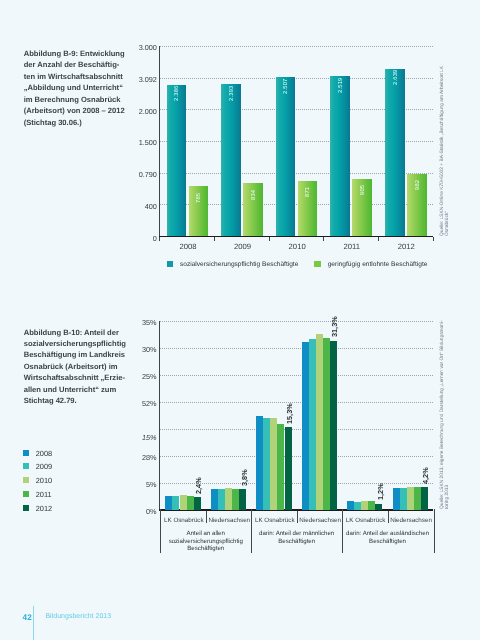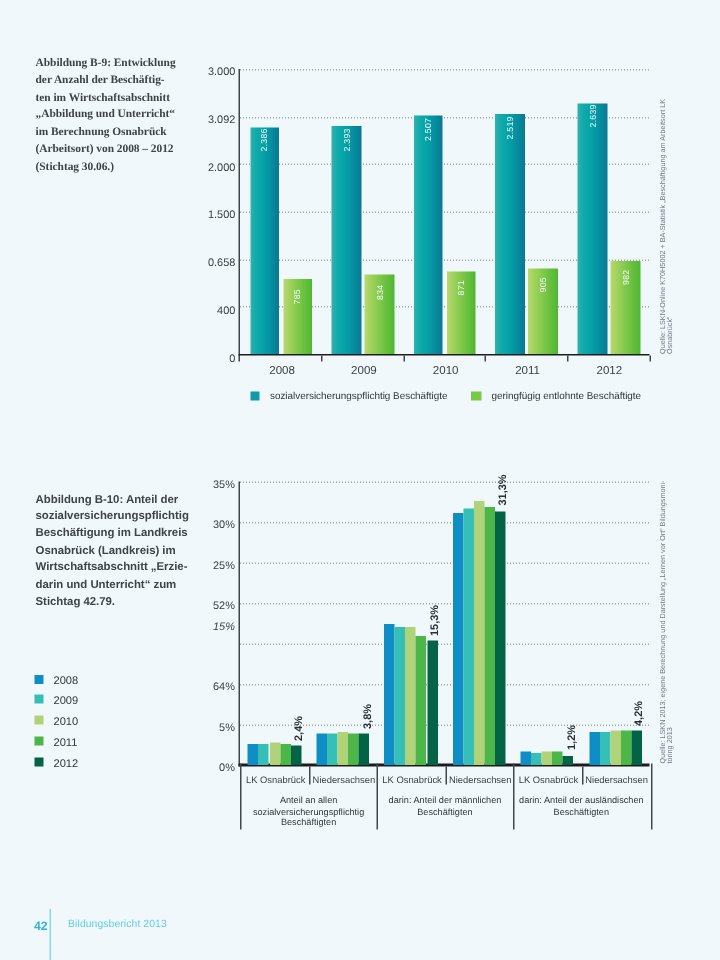--- a/index.html
+++ b/index.html
@@ -2,21 +2,21 @@
 <html><head>
 <meta charset="utf-8">
 <title>Bildungsbericht</title>
 <style>
   html,body{margin:0;padding:0;}
   *{-webkit-font-smoothing:antialiased;text-rendering:geometricPrecision;}
   body{width:480px;height:640px;background:#f0f8fc;font-family:"Liberation Sans",sans-serif;overflow:hidden;}
   .page{position:relative;width:480px;height:640px;background:#f0f8fc;}
 
   .caption{position:absolute;font-size:7.62px;font-weight:bold;color:#3f4346;line-height:11.47px;letter-spacing:-0.02px;white-space:nowrap;}
-  #cap1{left:23.7px;top:36px;font-family:Liberation Serif, serif;}
+  #cap1{left:23.7px;top:48px;}
   #cap2{left:23.7px;top:326.5px;}
 
   .chart{position:absolute;}
   .axis-y{position:absolute;background:#3f4448;width:1.3px;}
   .axis-x{position:absolute;background:#1c1c1c;height:1.3px;}
   .grid{position:absolute;height:1px;
         background-image:linear-gradient(to right,#9ba6ae 0 1px,rgba(0,0,0,0) 1px 2px);
         background-size:2px 1px;background-repeat:repeat-x;}
   .ytick{position:absolute;font-size:7.3px;color:#3b4043;text-align:right;line-height:1;}
   .xtick{position:absolute;font-size:7.7px;color:#3b4043;text-align:center;line-height:1;}
@@ -49,21 +49,21 @@
       <div>„Abbildung und Unterricht“</div>
       <div>im Berechnung Osnabrück</div>
       <div>(Arbeitsort) von 2008 – 2012</div>
       <div>(Stichtag 30.06.)</div>
     </div>
   <div class="chart" id="chart1" style="left:0;top:0;width:480px;height:640px;">
       <div class="ytick" style="left:116.60000000000001px;top:234.6px;width:40.3px;">0</div>
       <div class="grid" style="left:160.3px;top:204.46666666666667px;width:272.7px;"></div>
       <div class="ytick" style="left:116.60000000000001px;top:202.86666666666667px;width:40.3px;">400</div>
       <div class="grid" style="left:160.3px;top:172.73333333333335px;width:272.7px;"></div>
-      <div class="ytick" style="left:116.60000000000001px;top:171.13333333333335px;width:40.3px;">0.658</div>
+      <div class="ytick" style="left:116.60000000000001px;top:171.13333333333335px;width:40.3px;">0.790</div>
       <div class="grid" style="left:160.3px;top:141px;width:272.7px;"></div>
       <div class="ytick" style="left:116.60000000000001px;top:139.4px;width:40.3px;">1.500</div>
       <div class="grid" style="left:160.3px;top:109.26666666666668px;width:272.7px;"></div>
       <div class="ytick" style="left:116.60000000000001px;top:107.66666666666669px;width:40.3px;">2.000</div>
       <div class="grid" style="left:160.3px;top:77.53333333333333px;width:272.7px;"></div>
       <div class="ytick" style="left:116.60000000000001px;top:75.93333333333334px;width:40.3px;">3.092</div>
       <div class="grid" style="left:160.3px;top:45.80000000000001px;width:272.7px;"></div>
       <div class="ytick" style="left:116.60000000000001px;top:44.20000000000001px;width:40.3px;">3.000</div>
       <div class="axis-y" style="left:159.10000000000002px;top:45.8px;height:194.79999999999998px;"></div>
       <div class="axis-x" style="left:159.10000000000002px;top:235.6px;width:273.9px;"></div>
@@ -108,33 +108,33 @@
     </div>
   <div class="source" id="src1" style="left:439.8px;top:236px;">
       <div>Quelle: LSKN-Online K70H5002 + BA-Statistik „Beschäftigung am Arbeitsort LK</div>
       <div>Osnabrück“</div>
     </div>
 
   <div class="caption" id="cap2">
       <div>Abbildung B-10: Anteil der</div>
       <div>sozialversicherungspflichtig</div>
       <div>Beschäftigung im Landkreis</div>
-      <div>Osnabrück (Landkreis) im</div>
+      <div>Osnabrück (Arbeitsort) im</div>
       <div>Wirtschaftsabschnitt „Erzie-</div>
-      <div>darin und Unterricht“ zum</div>
+      <div>allen und Unterricht“ zum</div>
       <div>Stichtag 42.79.</div>
     </div>
   <div class="chart" id="chart2" style="left:0;top:0;width:480px;height:640px;">
       <div class="ytick" style="left:118.60000000000001px;top:508.3px;width:38px;">0%</div>
       <div class="grid" style="left:160.3px;top:482.92857142857144px;width:272.7px;"></div>
       <div class="ytick" style="left:118.60000000000001px;top:481.22857142857146px;width:38px;">5%</div>
       <div class="grid" style="left:160.3px;top:455.8571428571429px;width:272.7px;"></div>
-      <div class="ytick" style="left:118.60000000000001px;top:454.1571428571429px;width:38px;">64%</div>
+      <div class="ytick" style="left:118.60000000000001px;top:454.1571428571429px;width:38px;">28%</div>
       <div class="grid" style="left:160.3px;top:428.7857142857143px;width:272.7px;"></div>
-      <div class="ytick" style="left:118.60000000000001px;top:414px;width:38px;font-style:italic;">15%</div>
+      <div class="ytick" style="left:118.60000000000001px;top:434px;width:38px;font-style:italic;">15%</div>
       <div class="grid" style="left:160.3px;top:401.7142857142857px;width:272.7px;"></div>
       <div class="ytick" style="left:118.60000000000001px;top:400.01428571428573px;width:38px;">52%</div>
       <div class="grid" style="left:160.3px;top:374.6428571428571px;width:272.7px;"></div>
       <div class="ytick" style="left:118.60000000000001px;top:372.9428571428571px;width:38px;">25%</div>
       <div class="grid" style="left:160.3px;top:347.57142857142856px;width:272.7px;"></div>
       <div class="ytick" style="left:118.60000000000001px;top:345.87142857142857px;width:38px;">30%</div>
       <div class="grid" style="left:160.3px;top:320.5px;width:272.7px;"></div>
       <div class="ytick" style="left:118.60000000000001px;top:318.8px;width:38px;">35%</div>
       <div class="axis-y" style="left:159.10000000000002px;top:320.5px;height:190.2px;"></div>
       <div class="axis-x" style="left:159.10000000000002px;top:509.4px;width:273.9px;"></div>

